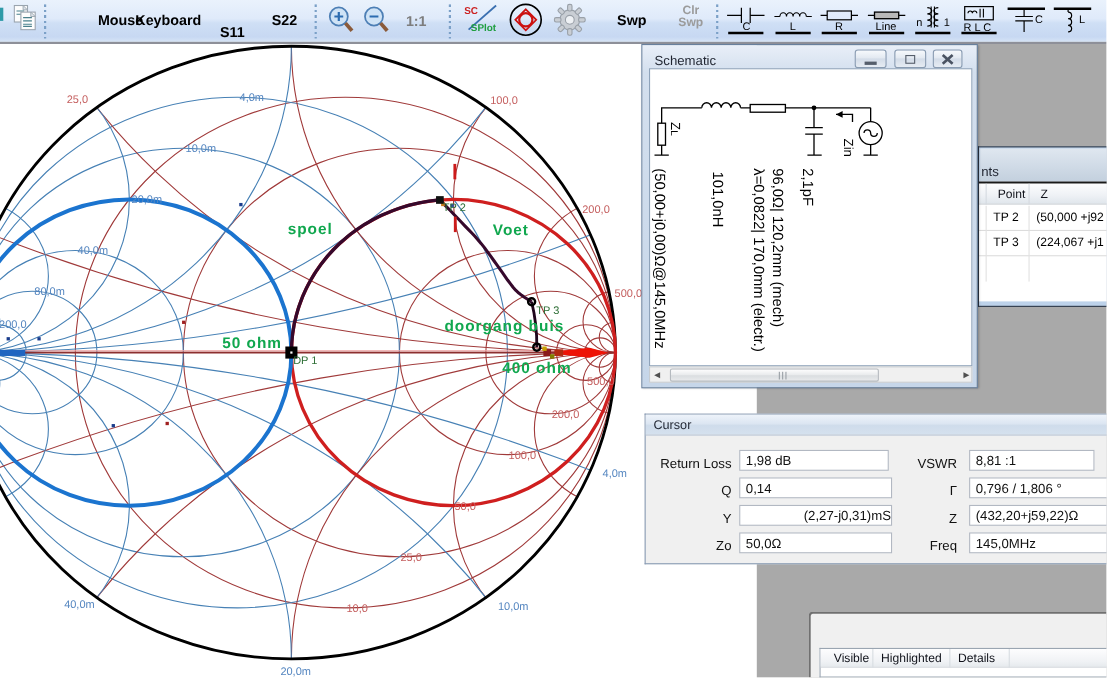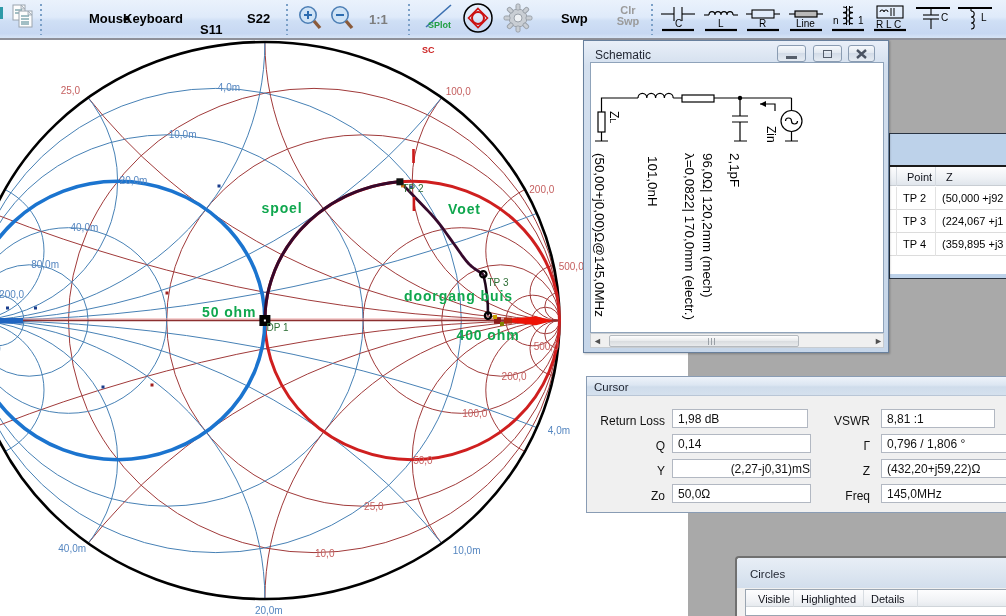--- a/index.html
+++ b/index.html
@@ -158,21 +158,21 @@
    <line x1="7" y1="10" x2="15" y2="10" stroke="#2c6cb0" stroke-width="2"></line>
    <line x1="11" y1="6" x2="11" y2="14" stroke="#2c6cb0" stroke-width="2"></line>
    <line x1="17" y1="16" x2="23" y2="23" stroke="#8a5a3a" stroke-width="3.4"></line>
    <circle cx="43" cy="10" r="8.2" fill="#cfe3f6" stroke="#4d7fb5" stroke-width="1.6"></circle>
    <line x1="39" y1="10" x2="47" y2="10" stroke="#2c6cb0" stroke-width="2"></line>
    <line x1="49" y1="16" x2="55" y2="23" stroke="#8a5a3a" stroke-width="3.4"></line>
  </svg>
  <div class="tbtn" style="left:369px;top:12px;color:#7d7d7d;">1:1</div>
  <div class="tsep" style="left:408px;"></div>
 
- <div class="abs" style="left:422px;top:5px;font-size:9px;font-weight:bold;color:#cc2222;margin-top:40px;">SC</div>
+ <div class="abs" style="left:422px;top:5px;font-size:9px;font-weight:bold;color:#cc2222;">SC</div>
  <svg class="abs" style="left:420px;top:4px" width="34" height="26">
       <line x1="31" y1="1" x2="6" y2="23" stroke="#3a6fb0" stroke-width="1.6"></line>
     </svg>
  <div class="abs" style="left:428px;top:20px;font-size:9px;font-weight:bold;color:#1f9e40;">SPlot</div>
 
  <svg class="abs" style="left:462px;top:2px" width="32" height="32">
    <circle cx="16" cy="16" r="14" fill="none" stroke="#000" stroke-width="1.5"></circle>
    <circle cx="16" cy="16" r="6" fill="none" stroke="#cc1111" stroke-width="2"></circle>
    <path d="M16 6.5 L25.5 16 L16 25.5 L6.5 16 Z" fill="none" stroke="#cc1111" stroke-width="1.6"></path>
  </svg>
@@ -252,39 +252,38 @@
     </svg>
     <svg class="abs" style="left:954px;top:2px" width="42" height="34">
       <line x1="4" y1="6" x2="38" y2="6" stroke="#000" stroke-width="2.2"></line>
       <line x1="17" y1="6" x2="17" y2="9" stroke="#000" stroke-width="1.1" fill="none"></line>
       <path d="M17 9 a3.2 3 0 0 1 0 6 a3.2 3 0 0 1 0 6 a3.2 3 0 0 1 0 6" stroke="#000" stroke-width="1.1" fill="none"></path>
       <text x="27" y="19" font-family="Liberation Sans" font-size="10" fill="#000">L</text>
     </svg>
 </div>
 
 <div class="abs" style="left:889px; top:133px; width:117px; height:146px; background:#bdd2ea; border:1px solid #2a3442; border-right:none;">
+  <div class="abs" style="left:1px; top:1px; width:116px; height:30px; background:linear-gradient(#dfe7f0,#c3d0de);">
+    <div class="abs titletext" style="left:1px; top:14px;">nts</div>
+  </div>
   <div class="abs" style="left:0; top:31px; width:117px; height:109px; background:#fff; border-top:2px solid #1a1a1a;">
 
     <div class="abs" style="left:0; top:0; width:127px; height:19px; background:linear-gradient(#fdfdfe,#eef1f5 60%,#e0e6ec); border-bottom:1px solid #c8cdd3; font-size:11px; color:#10121a;">
       <span class="abs" style="left:17px; top:4px;">Point</span>
       <span class="abs" style="left:56px; top:4px;">Z</span>
       <span class="abs" style="left:6px;top:0;width:1px;height:19px;background:#d5dae0;"></span>
       <span class="abs" style="left:45px;top:0;width:1px;height:19px;background:#d5dae0;"></span>
     </div>
     <div class="abs" style="left:0;top:20px;width:117px;height:23px;border-bottom:1px solid #dcdcdc;font-size:11px;">
       <span class="abs" style="left:13px;top:5px;">TP 2</span>
         <span class="abs" style="left:52px;top:5px;">(50,000 +j92</span>
     </div>
     <div class="abs" style="left:0;top:43px;width:117px;height:23px;border-bottom:1px solid #dcdcdc;font-size:11px;">
       <span class="abs" style="left:13px;top:5px;">TP 3</span>
         <span class="abs" style="left:52px;top:5px;">(224,067 +j1</span>
-    </div>
-    <div class="abs" style="left:0;top:66px;width:117px;height:23px;border-bottom:1px solid #dcdcdc;font-size:11px;">
-      <span class="abs" style="left:13px;top:5px;">TP 4</span>
-        <span class="abs" style="left:52px;top:5px;">(359,895 +j3</span>
     </div>
     <span class="abs" style="left:6px;top:20px;width:1px;height:69px;background:#e2e2e2;"></span>
     <span class="abs" style="left:45px;top:20px;width:1px;height:69px;background:#e2e2e2;"></span>
   </div>
 </div>
 
 <div class="abs" style="left:583px; top:40px; width:306px; height:313px; background:linear-gradient(#e9eff8,#d3dfee 8%,#c6d6e9 100%); border:1px solid #68809d; box-shadow:1px 1px 2px rgba(0,0,0,.25);">
   <div class="abs titletext" style="left:11px; top:7px;">Schematic</div>
 
   <div class="abs" style="left:193px; top:4px; width:29px; height:17px; background:linear-gradient(#f6f9fc,#e3e9f1 45%,#d3dce8 50%,#e6ecf3); border:1px solid #8a9cb2; border-radius:3px;">
@@ -351,23 +350,20 @@
 <div class="ilab abs" style="left:575px;top:464px;width:90px;">Y</div>
 <div class="ibox abs" style="left:672px;top:459px;width:139px;text-align:right;">(2,27-j0,31)mS</div>
 <div class="ilab abs" style="left:780px;top:464px;width:90px;">Z</div>
 <div class="ibox abs" style="left:881px;top:459px;width:126px;">(432,20+j59,22)Ω</div>
 <div class="ilab abs" style="left:575px;top:489px;width:90px;">Zo</div>
 <div class="ibox abs" style="left:672px;top:484px;width:139px;">50,0Ω</div>
 <div class="ilab abs" style="left:780px;top:489px;width:90px;">Freq</div>
 <div class="ibox abs" style="left:881px;top:484px;width:126px;">145,0MHz</div>
 
 <div class="abs" style="left:735px; top:556px; width:271px; height:60px; background:#f0f0f0; border:2px solid #707070; border-right:none; border-bottom:none; border-radius:4px 0 0 0;">
-  <div class="abs" style="left:0;top:0;width:269px;height:30px;background:linear-gradient(#e8eef6,#d2deec);border-radius:3px 0 0 0;">
-    <div class="abs titletext" style="left:13px;top:10px;font-size:11.5px;">Circles</div>
-  </div>
   <div class="abs" style="left:8px;top:31px;width:261px;height:27px;background:#fff;border:1px solid #9aa5b1;border-right:none;font-size:12px;color:#10121a;">
     <div class="abs" style="left:0;top:0;width:261px;height:17px;background:linear-gradient(#fdfdfe,#f0f2f5 70%,#e6eaee);border-bottom:1px solid #d0d5da;"></div>
     <span class="abs" style="left:12px;top:3px;font-size:11px;">Visible</span>
     <span class="abs" style="left:47px;top:0;width:1px;height:17px;background:#d8dde2;"></span>
     <span class="abs" style="left:55px;top:3px;font-size:11px;">Highlighted</span>
     <span class="abs" style="left:117px;top:0;width:1px;height:17px;background:#d8dde2;"></span>
     <span class="abs" style="left:125px;top:3px;font-size:11px;">Details</span>
     <span class="abs" style="left:171px;top:0;width:1px;height:17px;background:#d8dde2;"></span>
   </div>
 </div>

